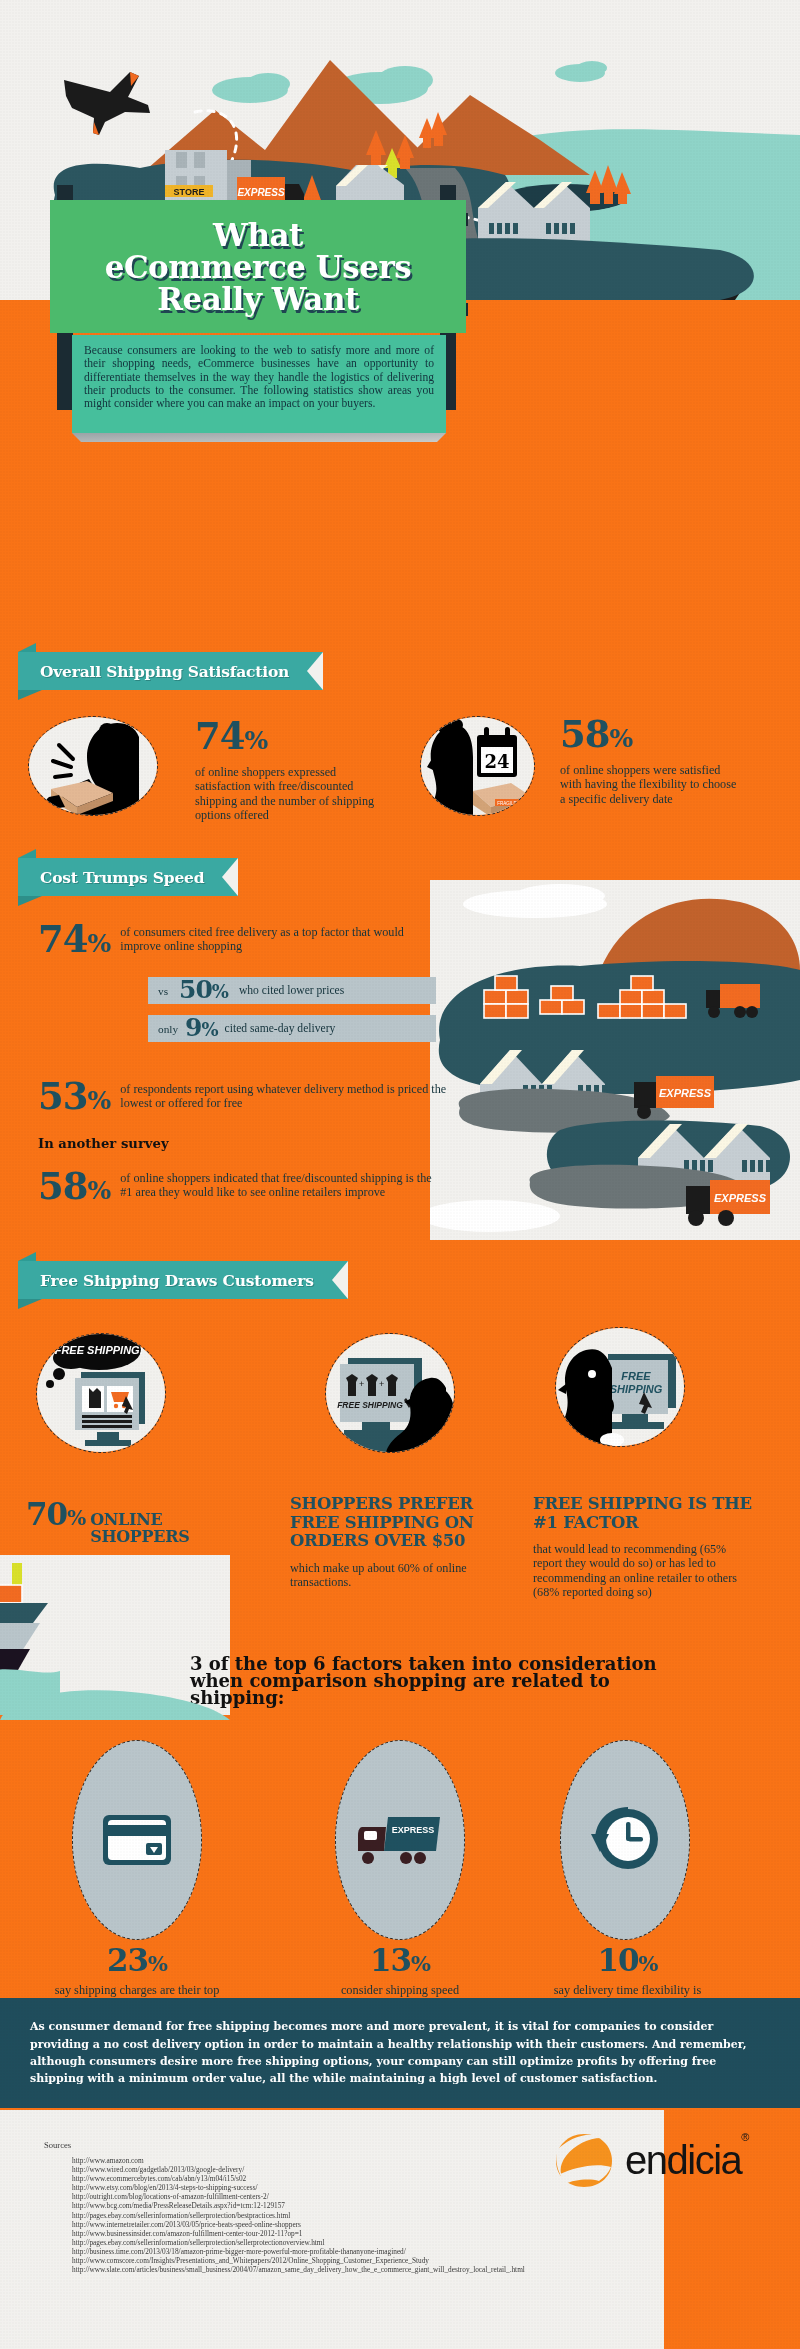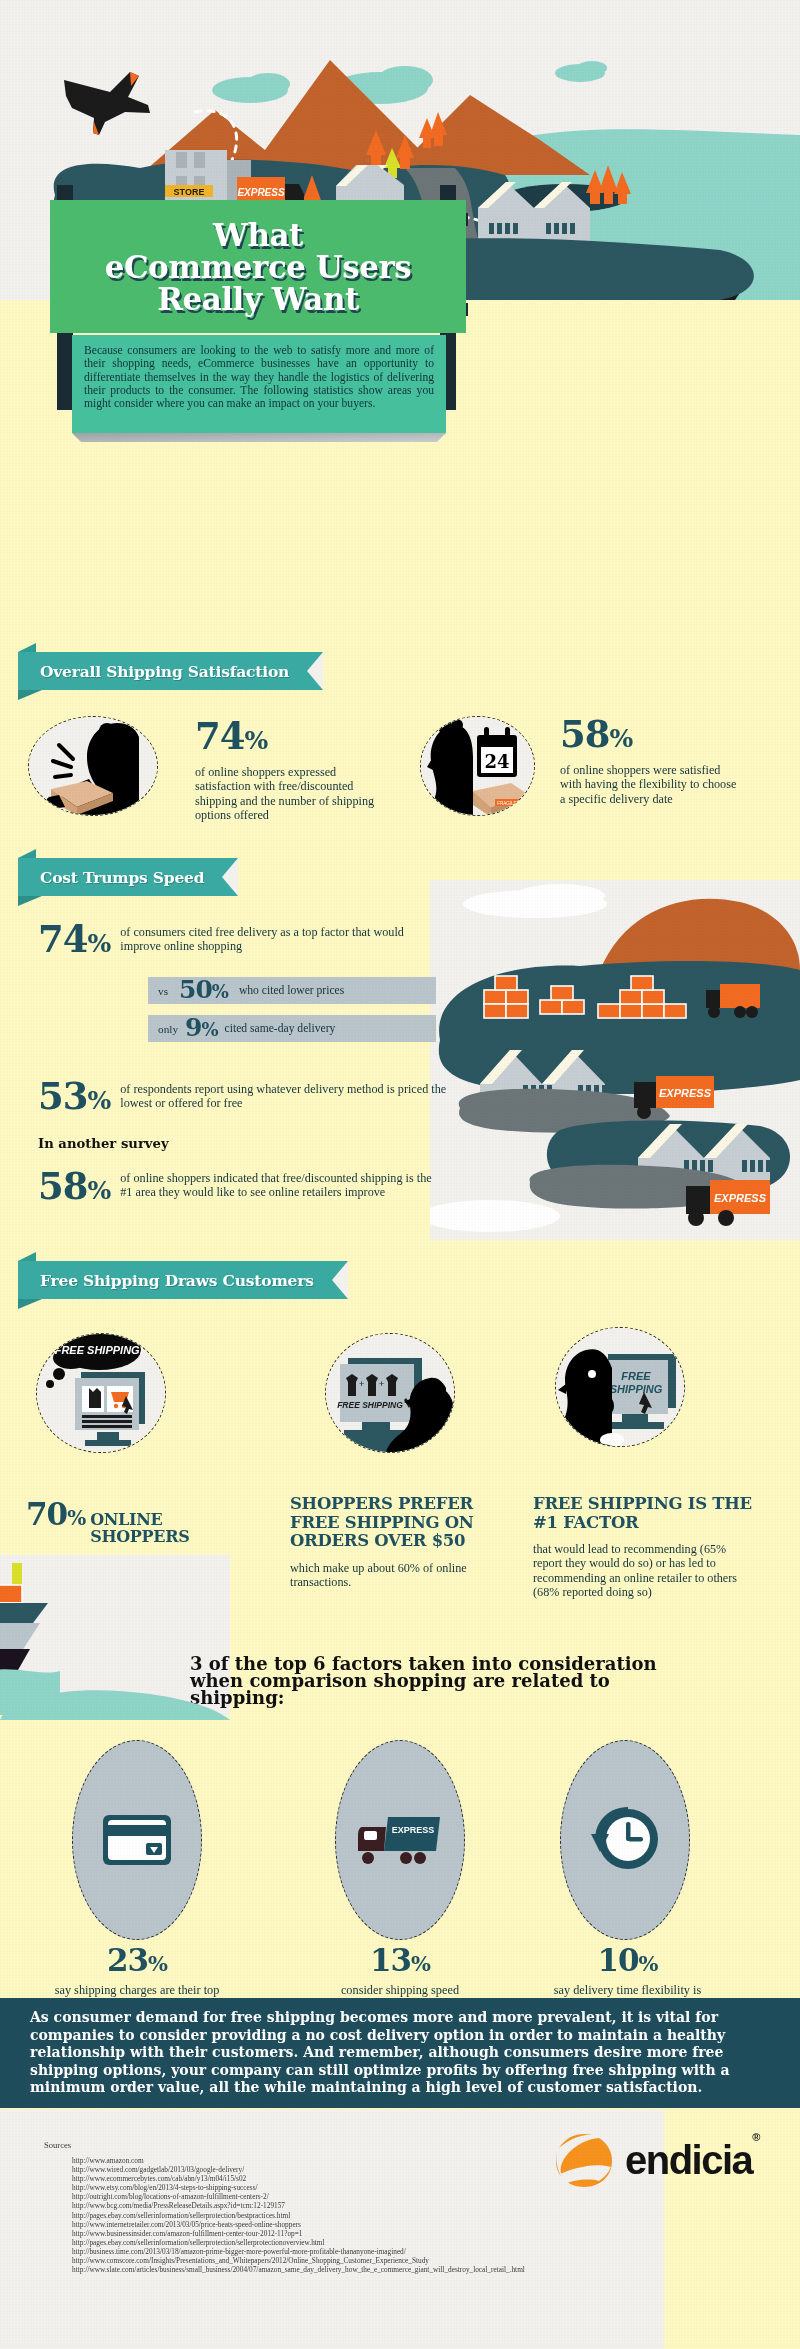--- a/index.html
+++ b/index.html
@@ -6,21 +6,21 @@
 
   body {
     width: 800px;
     height: 2349px;
     background: #f2f1ee;
     font-family: "Liberation Serif", serif;
     overflow: hidden;
     position: relative;
   }
 
-  .page { position: relative; width: 800px; height: 2349px; overflow: hidden; background:#fef9c3; }
+  .page { position: relative; width: 800px; height: 2349px; overflow: hidden; background:#f97316; }
 
   
   .hero { position: absolute; top: 0; left: 0; width: 800px; height: 300px; overflow: hidden; }
 
   
   .banner-wrap { position: absolute; top: 185px; left: 50px; width: 416px; height: 225px; }
   .post-l, .post-r {
     position: absolute; top: 0; width: 16px; height: 225px; background: #1b2b33; z-index: 1;
   }
   .post-l { left: 7px; }
@@ -115,35 +115,35 @@
     color: #1f5160; font-size: 16.5px; line-height: 18.5px; letter-spacing: -0.3px;
   }
 
   
   .conclusion {
     position: absolute; left: 0; width: 800px; background: #1f4d5c;
     display: flex; align-items: center; justify-content: center;
   }
   .conclusion p {
     font-family: "DejaVu Serif", serif; font-weight: bold;
-    color: #ffffff; font-size: 14px; line-height: 17.4px;
+    color: #ffffff; font-size: 11px; line-height: 17.4px;
     text-align: left; width: 740px;
   }
 
   
   .sources-title {
     font-family: "Liberation Serif", serif; color: #3a3a3a; font-size: 8.6px;
   }
   .src-line {
     font-family: "Liberation Serif", serif; color: #3a3a3a;
     font-size: 7.3px; line-height: 9.1px; white-space: nowrap; padding-left: 28px;
   }
 
   .logo-text {
-    font-family: "Liberation Sans", sans-serif; font-weight: bold;
+    font-family: "Liberation Sans", sans-serif; font-weight: normal;
     font-size: 40px; color: #141414; letter-spacing: -1.5px;
   }
   .noise { position:absolute; inset:0; pointer-events:none; opacity:0.35;
     background-image: radial-gradient(circle at 1px 1px, rgba(0,0,0,0.045) 1px, transparent 0);
     background-size: 3px 3px; }
 </style>
 </head>
 <body>
 
 <div class="page">

